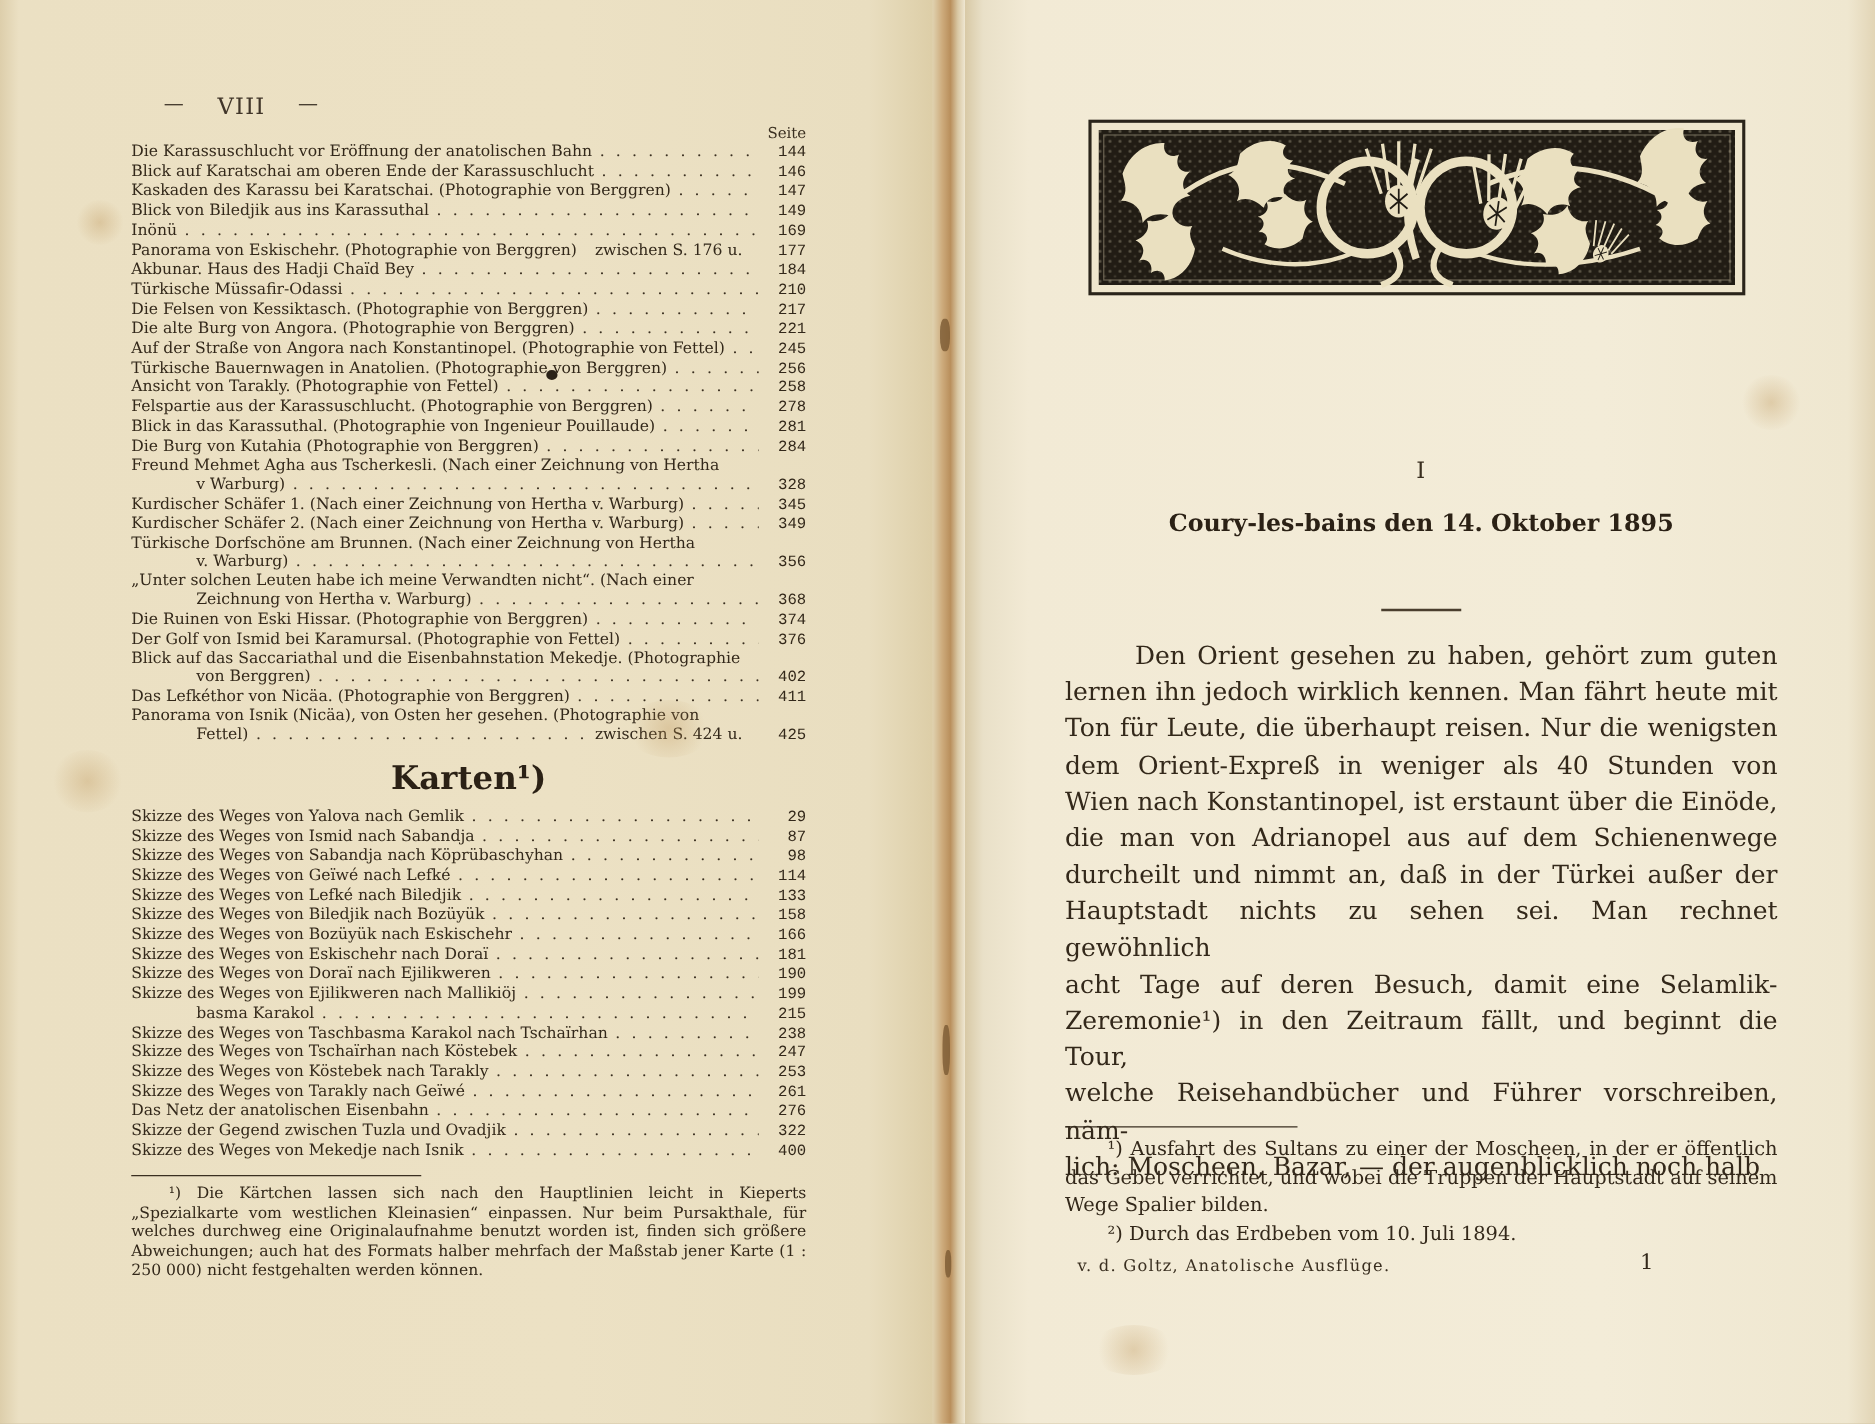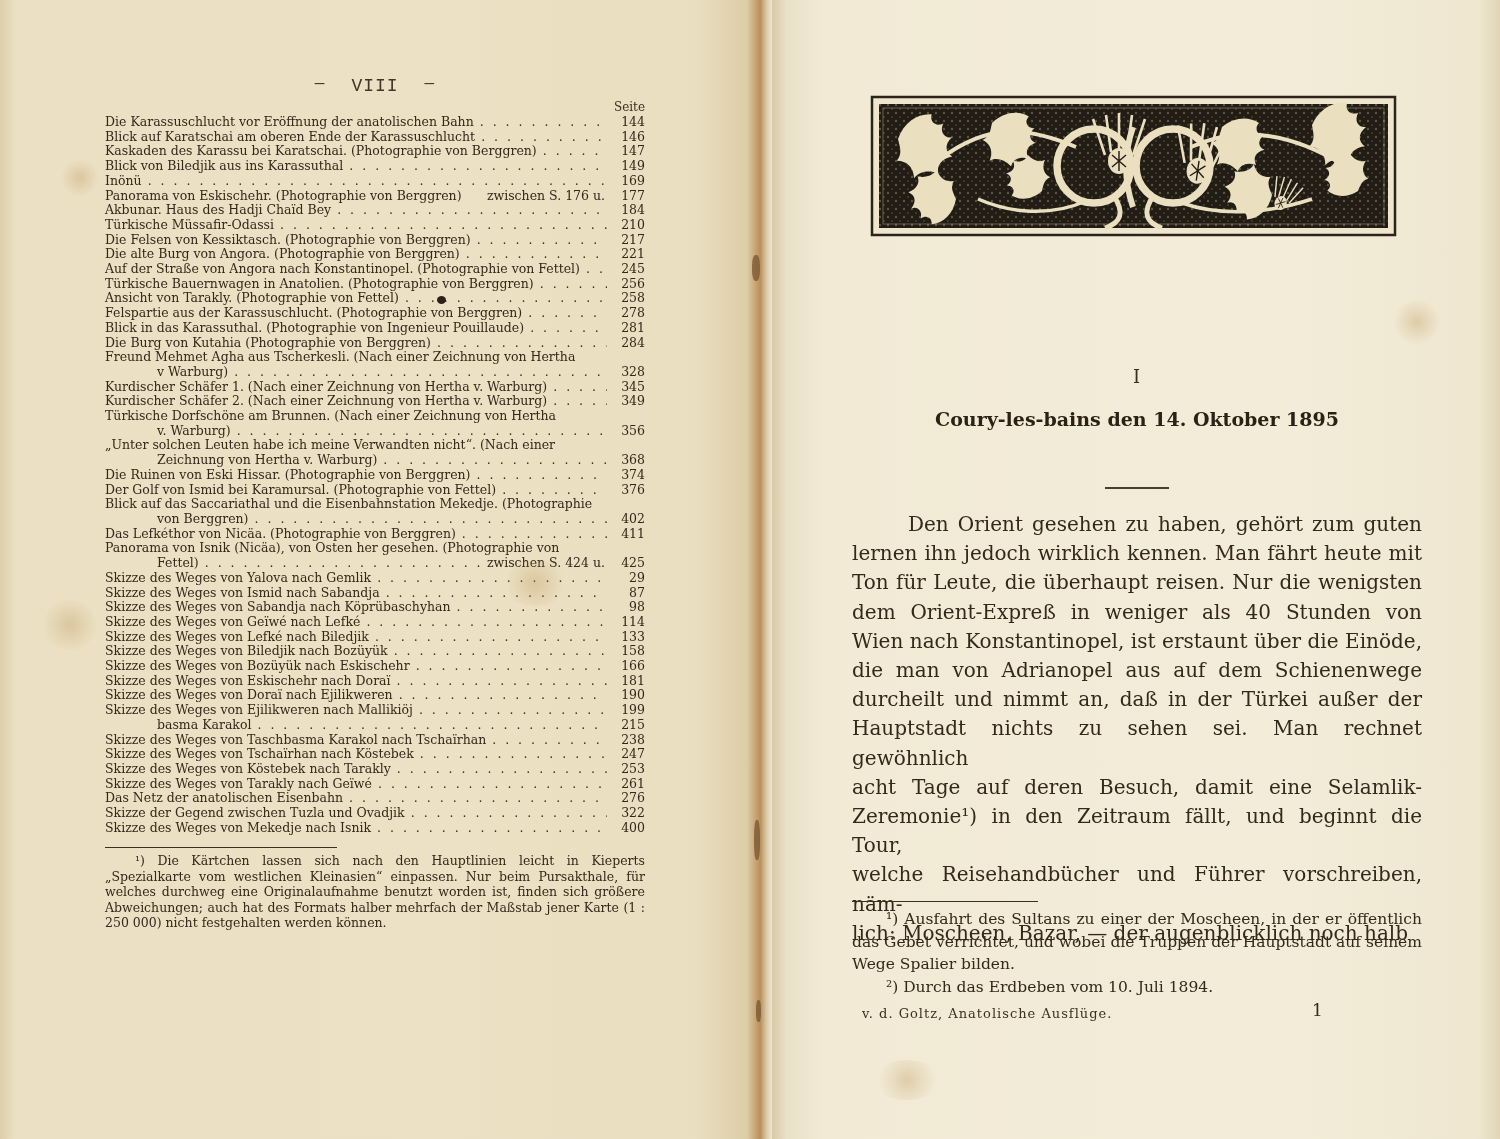--- a/index.html
+++ b/index.html
@@ -12,29 +12,29 @@
     background:linear-gradient(90deg,#e0d2b0 0,#cdab7c 30%,#b98f5c 55%,#d9c8a4 78%,#efe7d2 100%);}
   #right-page{left:772px;width:728px;
     background:linear-gradient(90deg,#d8c9a6 0,#e9e0c8 2%,#f2ead5 7%,#f3ecd8 70%,#efe7d0 97%,#e2d5b6 100%);}
   .blot{position:absolute;background:#2a2218;border-radius:50%;}
   .fox{position:absolute;border-radius:50%;
     background:radial-gradient(circle,rgba(190,150,90,.35) 0,rgba(190,150,90,0) 70%);}
   .gmark{position:absolute;background:#7a5a33;border-radius:40%;opacity:.8;}
 
   
   .lp-content{position:absolute;left:105px;top:74px;width:540px;color:#33281a;}
-  .lp-header{text-align:center;font-size:18px;line-height:24px;letter-spacing:1px;color:#41362a;font-family:Liberation Mono, monospace;}
+  .lp-header{font-size:18px;line-height:24px;letter-spacing:1px;color:#41362a;}
   .lp-header .dash{margin:0 26px;position:relative;top:-3px;font-size:16px;}
   .seite{text-align:right;font-size:12px;line-height:15px;margin-top:1px;color:#3a2f20;}
   .toc-row{display:flex;align-items:baseline;font-size:12.5px;line-height:14.7px;white-space:nowrap;}
   .toc-row.cont{padding-left:52px;}
   .toc-text{flex:0 0 auto;}
   .leader{flex:1 1 0;overflow:hidden;margin:0 4px 0 6px;word-spacing:5px;color:#3a2f20;min-width:4px;}
-  .prepage{flex:0 0 auto;margin-right:6px;}
-  .pagenum{flex:0 0 auto;width:34px;text-align:right;}
+  .prepage{flex:0 0 auto;margin-right:17px;}
+  .pagenum{flex:0 0 auto;width:34px;text-align:right;font-family:Liberation Mono, monospace;}
   .karten-heading{text-align:center;font-size:26px;font-weight:bold;line-height:34px;
     margin-top:10px;margin-bottom:6px;color:#2b2115;}
   .fn-rule-left{width:232px;border-top:1.5px solid #3a2f20;margin-top:12px;}
   .lp-footnote{font-size:12.5px;line-height:15.5px;text-align:justify;text-indent:30px;
     margin-top:5px;color:#33281a;}
 
   
   .rp-abs{position:absolute;color:#33281a;}
   #ornament{left:98px;top:95px;width:527px;height:142px;}
   #chapter-numeral{left:80px;top:366px;width:570px;text-align:center;
@@ -205,20 +205,21 @@
         <div class="toc-row">
           <span class="toc-text">Panorama von Isnik (Nicäa), von Osten her gesehen.  (Photographie von</span>
         </div>
         <div class="toc-row cont">
           <span class="toc-text">Fettel)</span>
           <span class="leader">. . . . . . . . . . . . . . . . . . . . . . . . . . . . . . . . . . . . . . . . . . . . . . . . . . . . . . . . . . . . . . . . . . . . . . </span>
           <span class="prepage">zwischen S. 424 u.</span>
           <span class="pagenum">425</span>
         </div>
       </div>
+    <div class="karten-heading">Karten¹)</div>
     <div>
         <div class="toc-row">
           <span class="toc-text">Skizze des Weges von Yalova nach Gemlik</span>
           <span class="leader">. . . . . . . . . . . . . . . . . . . . . . . . . . . . . . . . . . . . . . . . . . . . . . . . . . . . . . . . . . . . . . . . . . . . . . </span>
           <span class="pagenum">29</span>
         </div>
         <div class="toc-row">
           <span class="toc-text">Skizze des Weges von Ismid nach Sabandja</span>
           <span class="leader">. . . . . . . . . . . . . . . . . . . . . . . . . . . . . . . . . . . . . . . . . . . . . . . . . . . . . . . . . . . . . . . . . . . . . . </span>
           <span class="pagenum">87</span>

